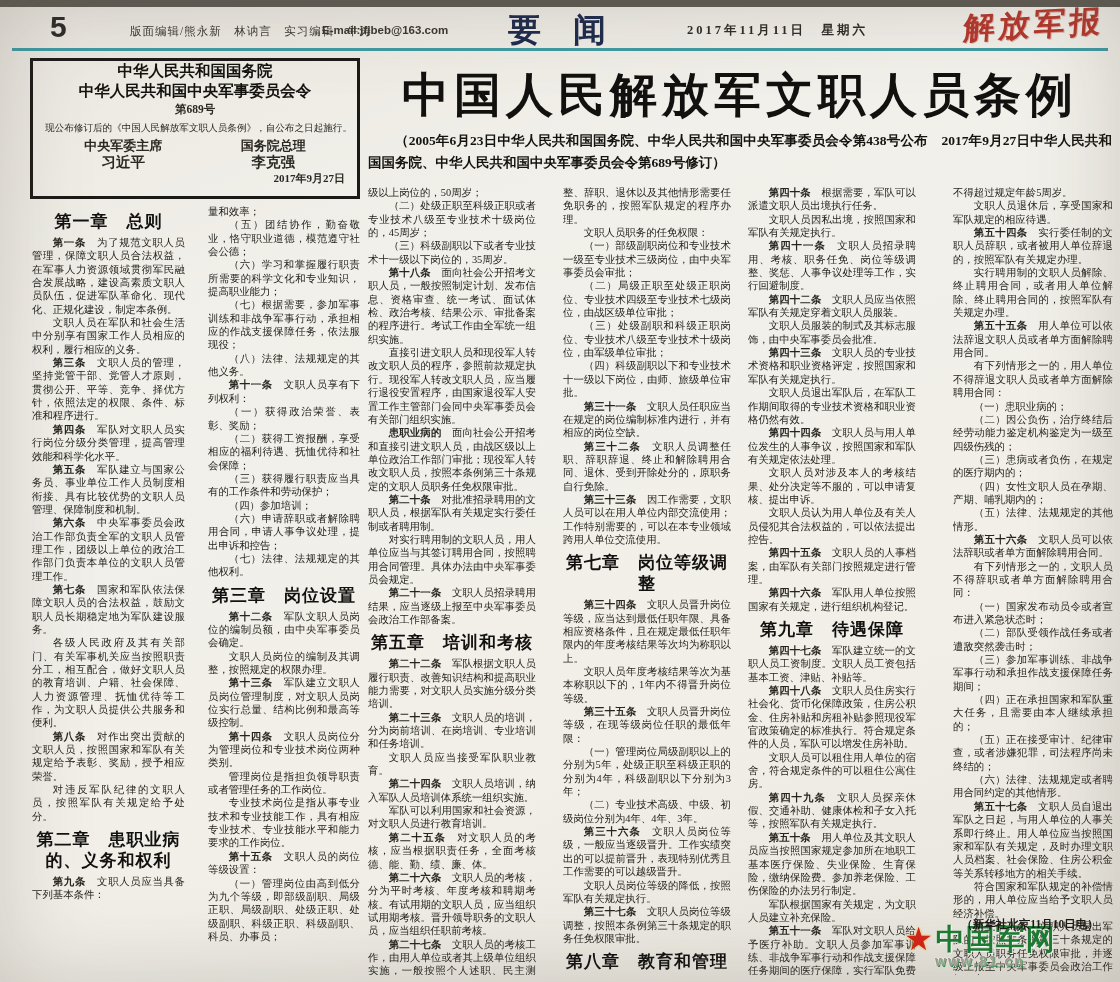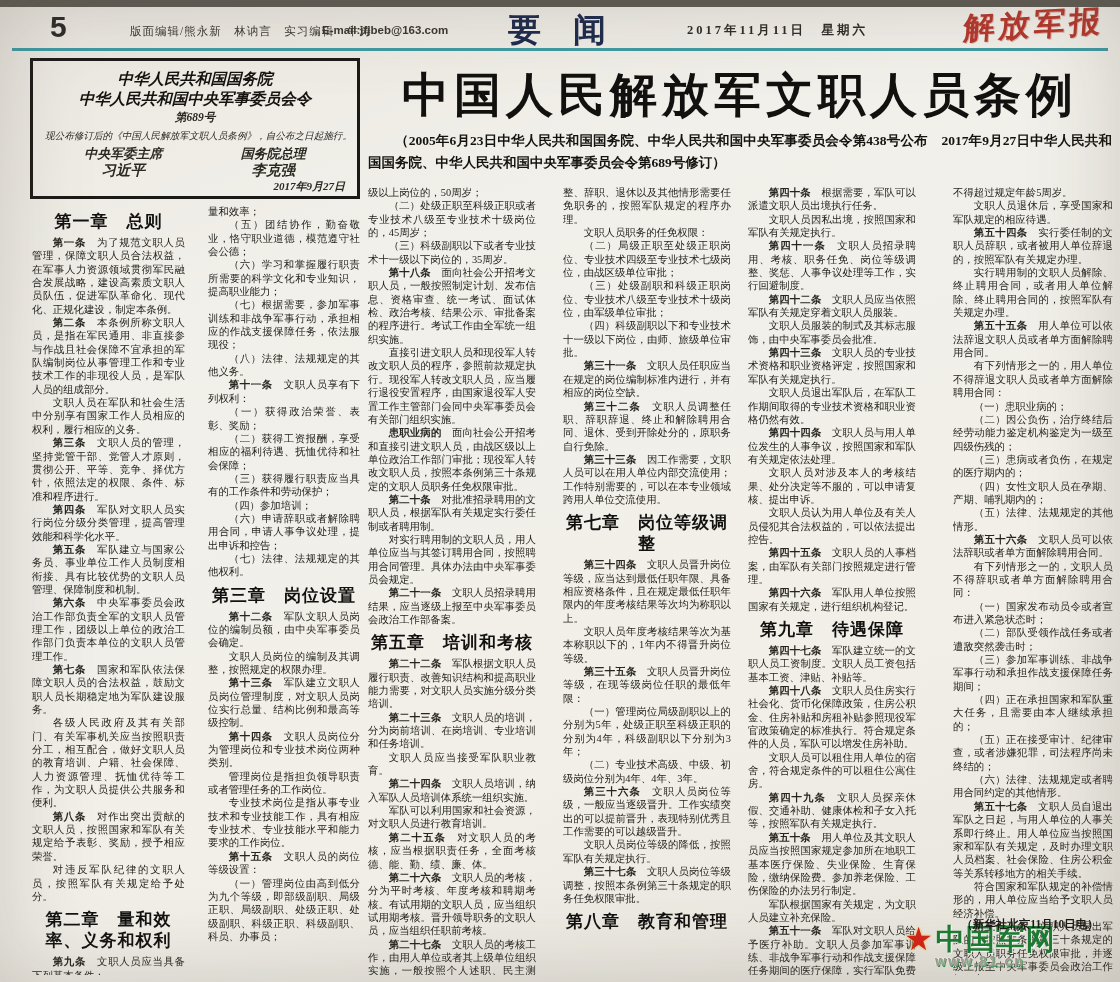--- a/index.html
+++ b/index.html
@@ -18,21 +18,21 @@
   .edition{position:absolute;left:508px;top:8px;font-size:33px;font-weight:900;color:#1d2a4d;
            font-family:"Liberation Sans","DejaVu Sans",sans-serif;letter-spacing:32px;}
   .dateline{position:absolute;right:252px;top:22px;font-size:12.5px;font-weight:bold;letter-spacing:3px;color:#2e2b26;}
   .masthead{position:absolute;right:16px;top:4px;font-size:31px;font-weight:bold;color:#b5362b;
             font-family:"DejaVu Serif","Liberation Serif",serif;letter-spacing:4px;
             transform:skewX(-7deg) rotate(-3deg);text-shadow:1px 1px 0 rgba(181,54,43,.35);}
   .tealrule{position:absolute;top:48px;left:12px;width:1096px;height:3px;background:#3f9aa2;}
 
   
   .decree{position:absolute;left:30px;top:58px;width:330px;height:141px;border:3px solid #1c1a17;
-          box-sizing:border-box;padding:8px 12px 6px;background:rgba(255,255,255,.06);font-style:italic;}
+          box-sizing:border-box;padding:0 12px 6px;background:rgba(255,255,255,.06);}
   .decree .t1{ text-align:center;font-weight:900;font-size:15.5px;line-height:20px;color:#15130f;}
   .decree .num{text-align:center;font-weight:bold;font-size:11.5px;line-height:17px;}
   .decree .body{font-size:9.6px;line-height:16px;white-space:nowrap;margin-top:2px;}
   .signers{display:flex;justify-content:space-around;margin-top:2px;}
   .signer{text-align:center;}
   .signer .st{font-size:13px;font-weight:bold;line-height:16px;}
   .signer .sn{font-size:14.5px;font-weight:900;line-height:17px;}
   .decree .bdate{text-align:right;font-weight:bold;font-size:11px;line-height:15px;}
 
   
@@ -102,31 +102,30 @@
     </div>
     <div class="bdate">2017年9月27日</div>
   </div>
 
   <div class="headline">中国人民解放军文职人员条例</div>
   <div class="subheadline">（2005年6月23日中华人民共和国国务院、中华人民共和国中央军事委员会令第438号公布　2017年9月27日中华人民共和国国务院、中华人民共和国中央军事委员会令第689号修订）</div>
 
   <div class="col col-left" id="c0">
       <div class="chap">第一章　总则</div>
       <div class="para"><b>第一条　</b>为了规范文职人员管理，保障文职人员合法权益，在军事人力资源领域贯彻军民融合发展战略，建设高素质文职人员队伍，促进军队革命化、现代化、正规化建设，制定本条例。</div>
-      <div class="para"><b>第二条　</b>本条例所称文职人员，是指在军民通用、非直接参与作战且社会保障不宜承担的军队编制岗位从事管理工作和专业技术工作的非现役人员，是军队人员的组成部分。</div>
       <div class="para">文职人员在军队和社会生活中分别享有国家工作人员相应的权利，履行相应的义务。</div>
       <div class="para"><b>第三条　</b>文职人员的管理，坚持党管干部、党管人才原则，贯彻公开、平等、竞争、择优方针，依照法定的权限、条件、标准和程序进行。</div>
       <div class="para"><b>第四条　</b>军队对文职人员实行岗位分级分类管理，提高管理效能和科学化水平。</div>
       <div class="para"><b>第五条　</b>军队建立与国家公务员、事业单位工作人员制度相衔接、具有比较优势的文职人员管理、保障制度和机制。</div>
       <div class="para"><b>第六条　</b>中央军事委员会政治工作部负责全军的文职人员管理工作，团级以上单位的政治工作部门负责本单位的文职人员管理工作。</div>
       <div class="para"><b>第七条　</b>国家和军队依法保障文职人员的合法权益，鼓励文职人员长期稳定地为军队建设服务。</div>
       <div class="para">各级人民政府及其有关部门、有关军事机关应当按照职责分工，相互配合，做好文职人员的教育培训、户籍、社会保障、人力资源管理、抚恤优待等工作，为文职人员提供公共服务和便利。</div>
       <div class="para"><b>第八条　</b>对作出突出贡献的文职人员，按照国家和军队有关规定给予表彰、奖励，授予相应荣誉。</div>
       <div class="para">对违反军队纪律的文职人员，按照军队有关规定给予处分。</div>
-      <div class="chap">第二章　量和效率、义务和权利</div>
+      <div class="chap">第二章　患职业病的、义务和权利</div>
       <div class="para"><b>第九条　</b>文职人员应当具备下列基本条件：</div>
     </div>
   <div class="col col-left" id="c1">
       <div class="para cont">量和效率；</div>
       <div class="para">（五）团结协作，勤奋敬业，恪守职业道德，模范遵守社会公德；</div>
       <div class="para">（六）学习和掌握履行职责所需要的科学文化和专业知识，提高职业能力；</div>
       <div class="para">（七）根据需要，参加军事训练和非战争军事行动，承担相应的作战支援保障任务，依法服现役；</div>
       <div class="para">（八）法律、法规规定的其他义务。</div>
       <div class="para"><b>第十一条　</b>文职人员享有下列权利：</div>
       <div class="para">（一）获得政治荣誉、表彰、奖励；</div>
@@ -161,20 +160,21 @@
       <div class="para">文职人员应当接受军队职业教育。</div>
       <div class="para"><b>第二十四条　</b>文职人员培训，纳入军队人员培训体系统一组织实施。</div>
       <div class="para">军队可以利用国家和社会资源，对文职人员进行教育培训。</div>
       <div class="para"><b>第二十五条　</b>对文职人员的考核，应当根据职责任务，全面考核德、能、勤、绩、廉、体。</div>
       <div class="para"><b>第二十六条　</b>文职人员的考核，分为平时考核、年度考核和聘期考核。有试用期的文职人员，应当组织试用期考核。晋升领导职务的文职人员，应当组织任职前考核。</div>
       <div class="para"><b>第二十七条　</b>文职人员的考核工作，由用人单位或者其上级单位组织实施，一般按照个人述职、民主测评、个别谈话、专家评议、绩效分析、综合评定的程序进行。</div>
     </div>
   <div class="col col-right" id="c3">
       <div class="para cont">整、辞职、退休以及其他情形需要任免职务的，按照军队规定的程序办理。</div>
       <div class="para">文职人员职务的任免权限：</div>
+      <div class="para">（一）部级副职岗位和专业技术一级至专业技术三级岗位，由中央军事委员会审批；</div>
       <div class="para">（二）局级正职至处级正职岗位、专业技术四级至专业技术七级岗位，由战区级单位审批；</div>
       <div class="para">（三）处级副职和科级正职岗位、专业技术八级至专业技术十级岗位，由军级单位审批；</div>
       <div class="para">（四）科级副职以下和专业技术十一级以下岗位，由师、旅级单位审批。</div>
       <div class="para"><b>第三十一条　</b>文职人员任职应当在规定的岗位编制标准内进行，并有相应的岗位空缺。</div>
       <div class="para"><b>第三十二条　</b>文职人员调整任职、辞职辞退、终止和解除聘用合同、退休、受到开除处分的，原职务自行免除。</div>
       <div class="para"><b>第三十三条　</b>因工作需要，文职人员可以在用人单位内部交流使用；工作特别需要的，可以在本专业领域跨用人单位交流使用。</div>
       <div class="chap">第七章　岗位等级调整</div>
       <div class="para"><b>第三十四条　</b>文职人员晋升岗位等级，应当达到最低任职年限、具备相应资格条件，且在规定最低任职年限内的年度考核结果等次均为称职以上。</div>
       <div class="para">文职人员年度考核结果等次为基本称职以下的，1年内不得晋升岗位等级。</div>
       <div class="para"><b>第三十五条　</b>文职人员晋升岗位等级，在现等级岗位任职的最低年限：</div>

